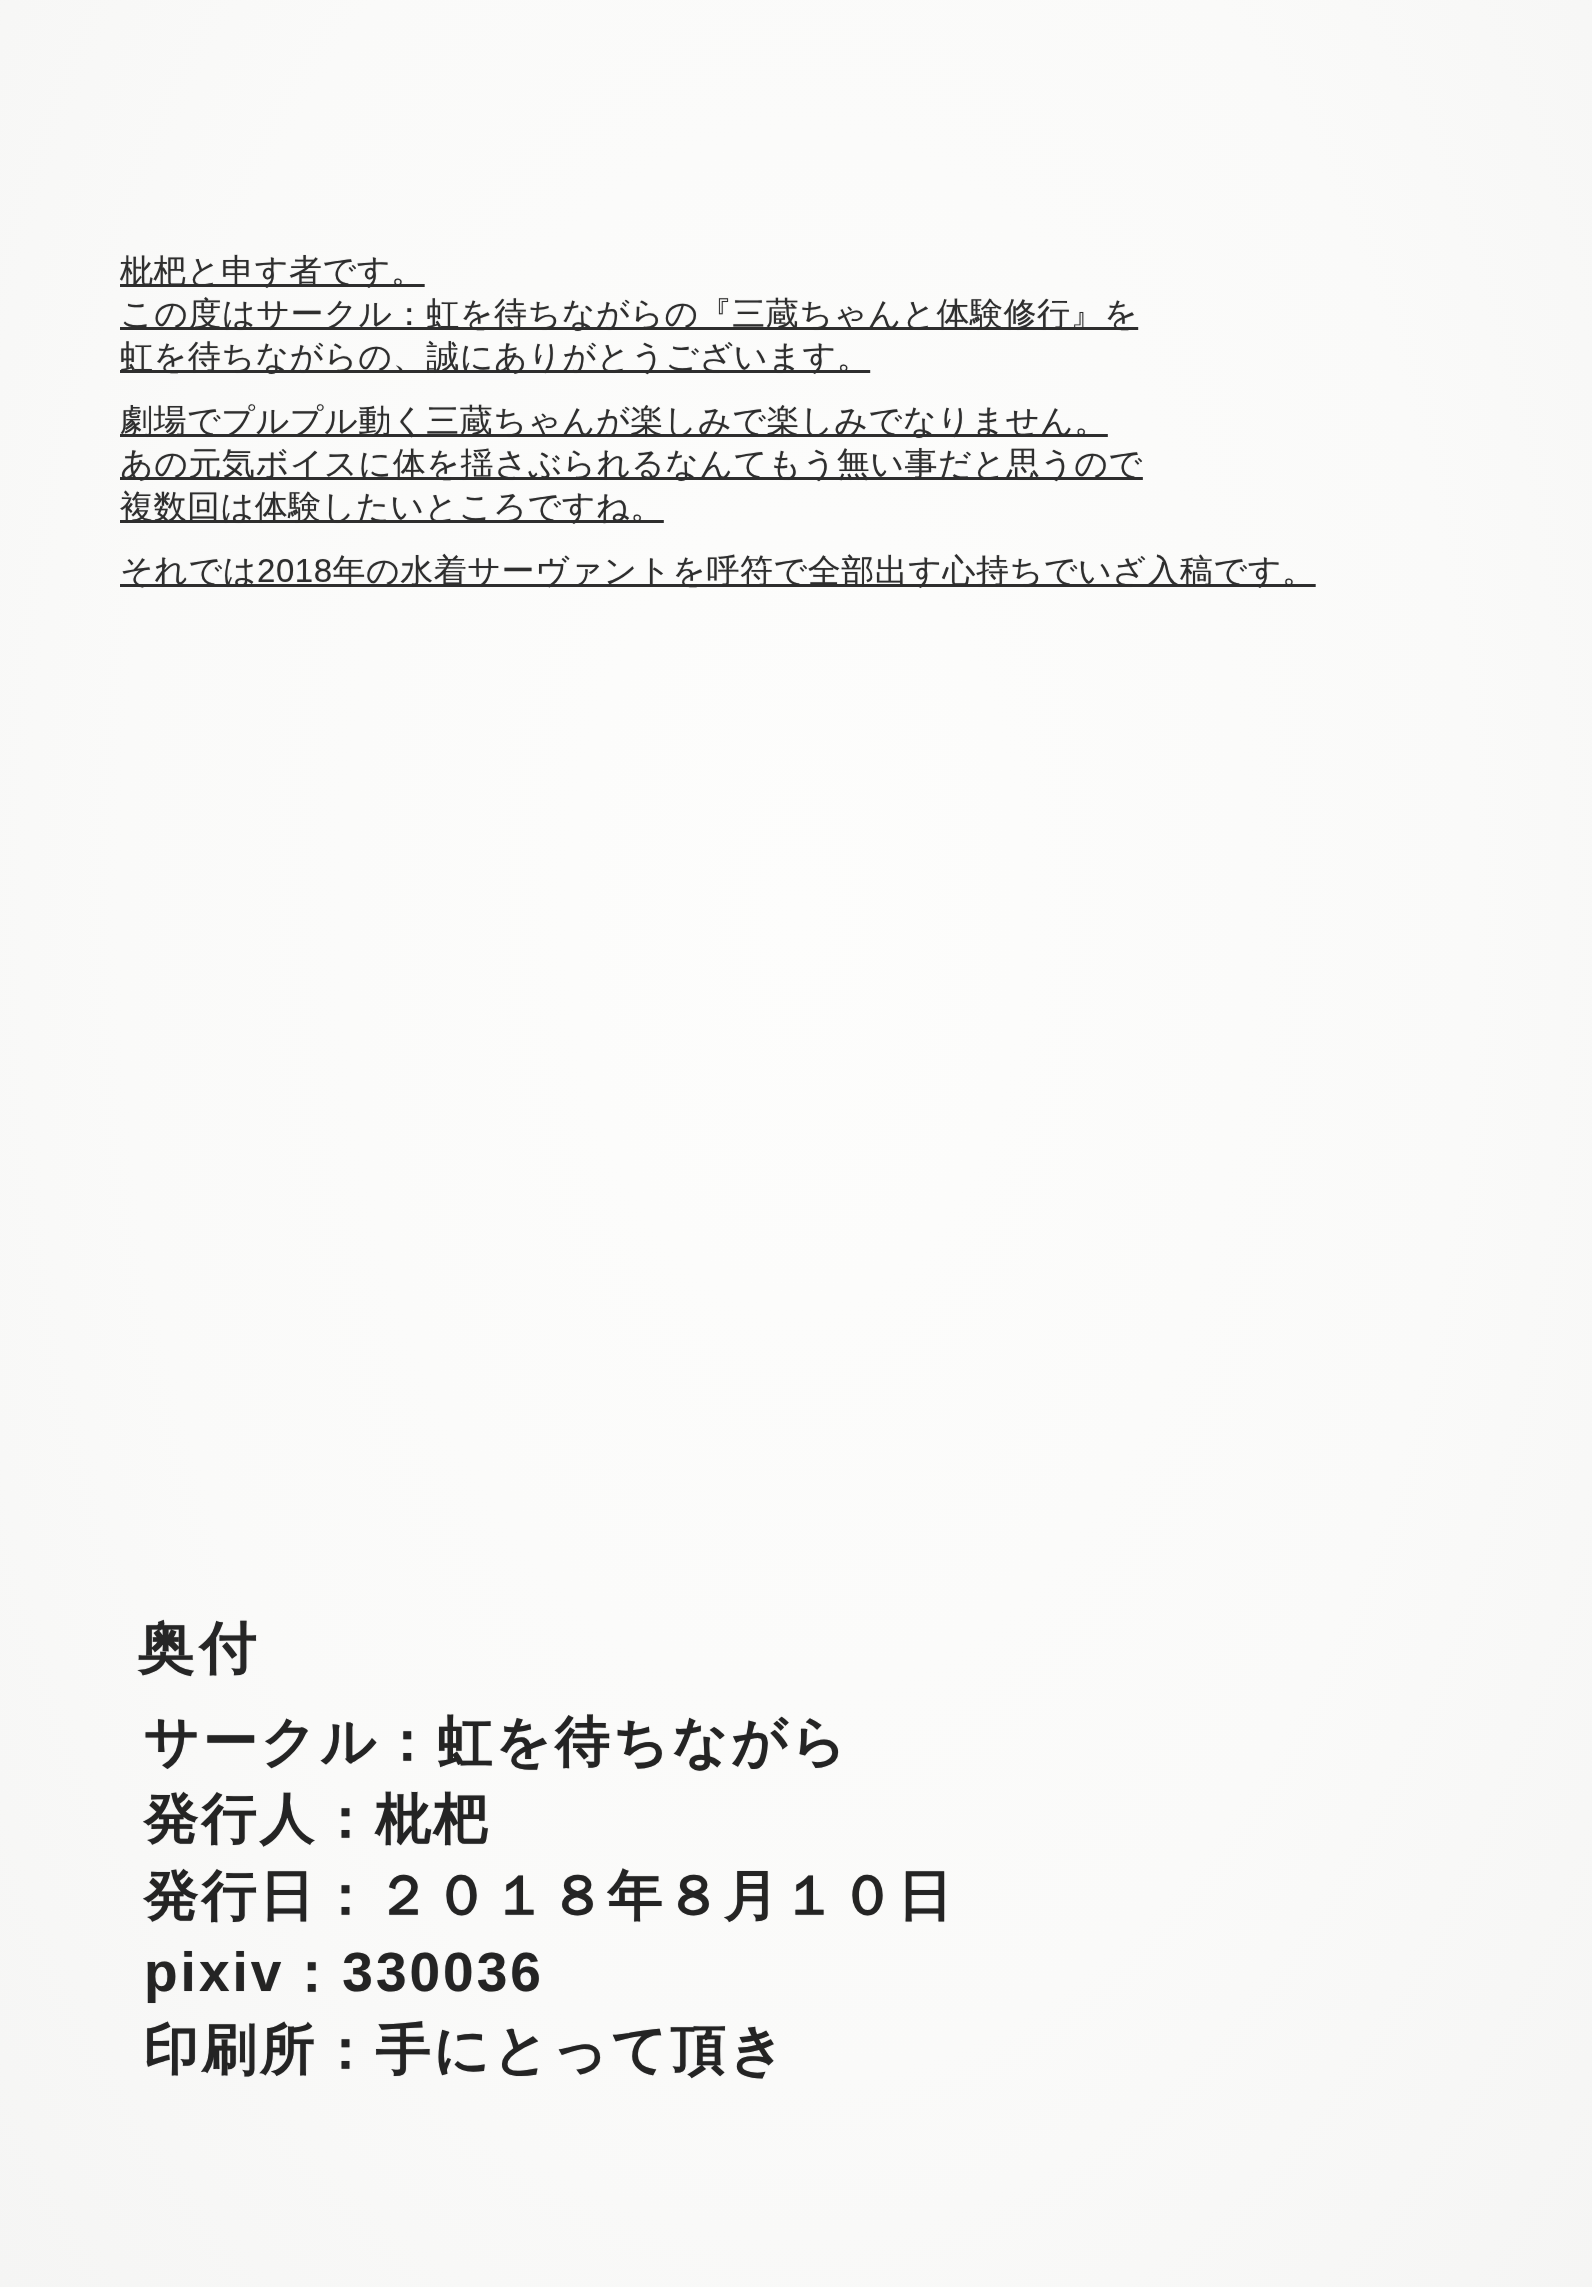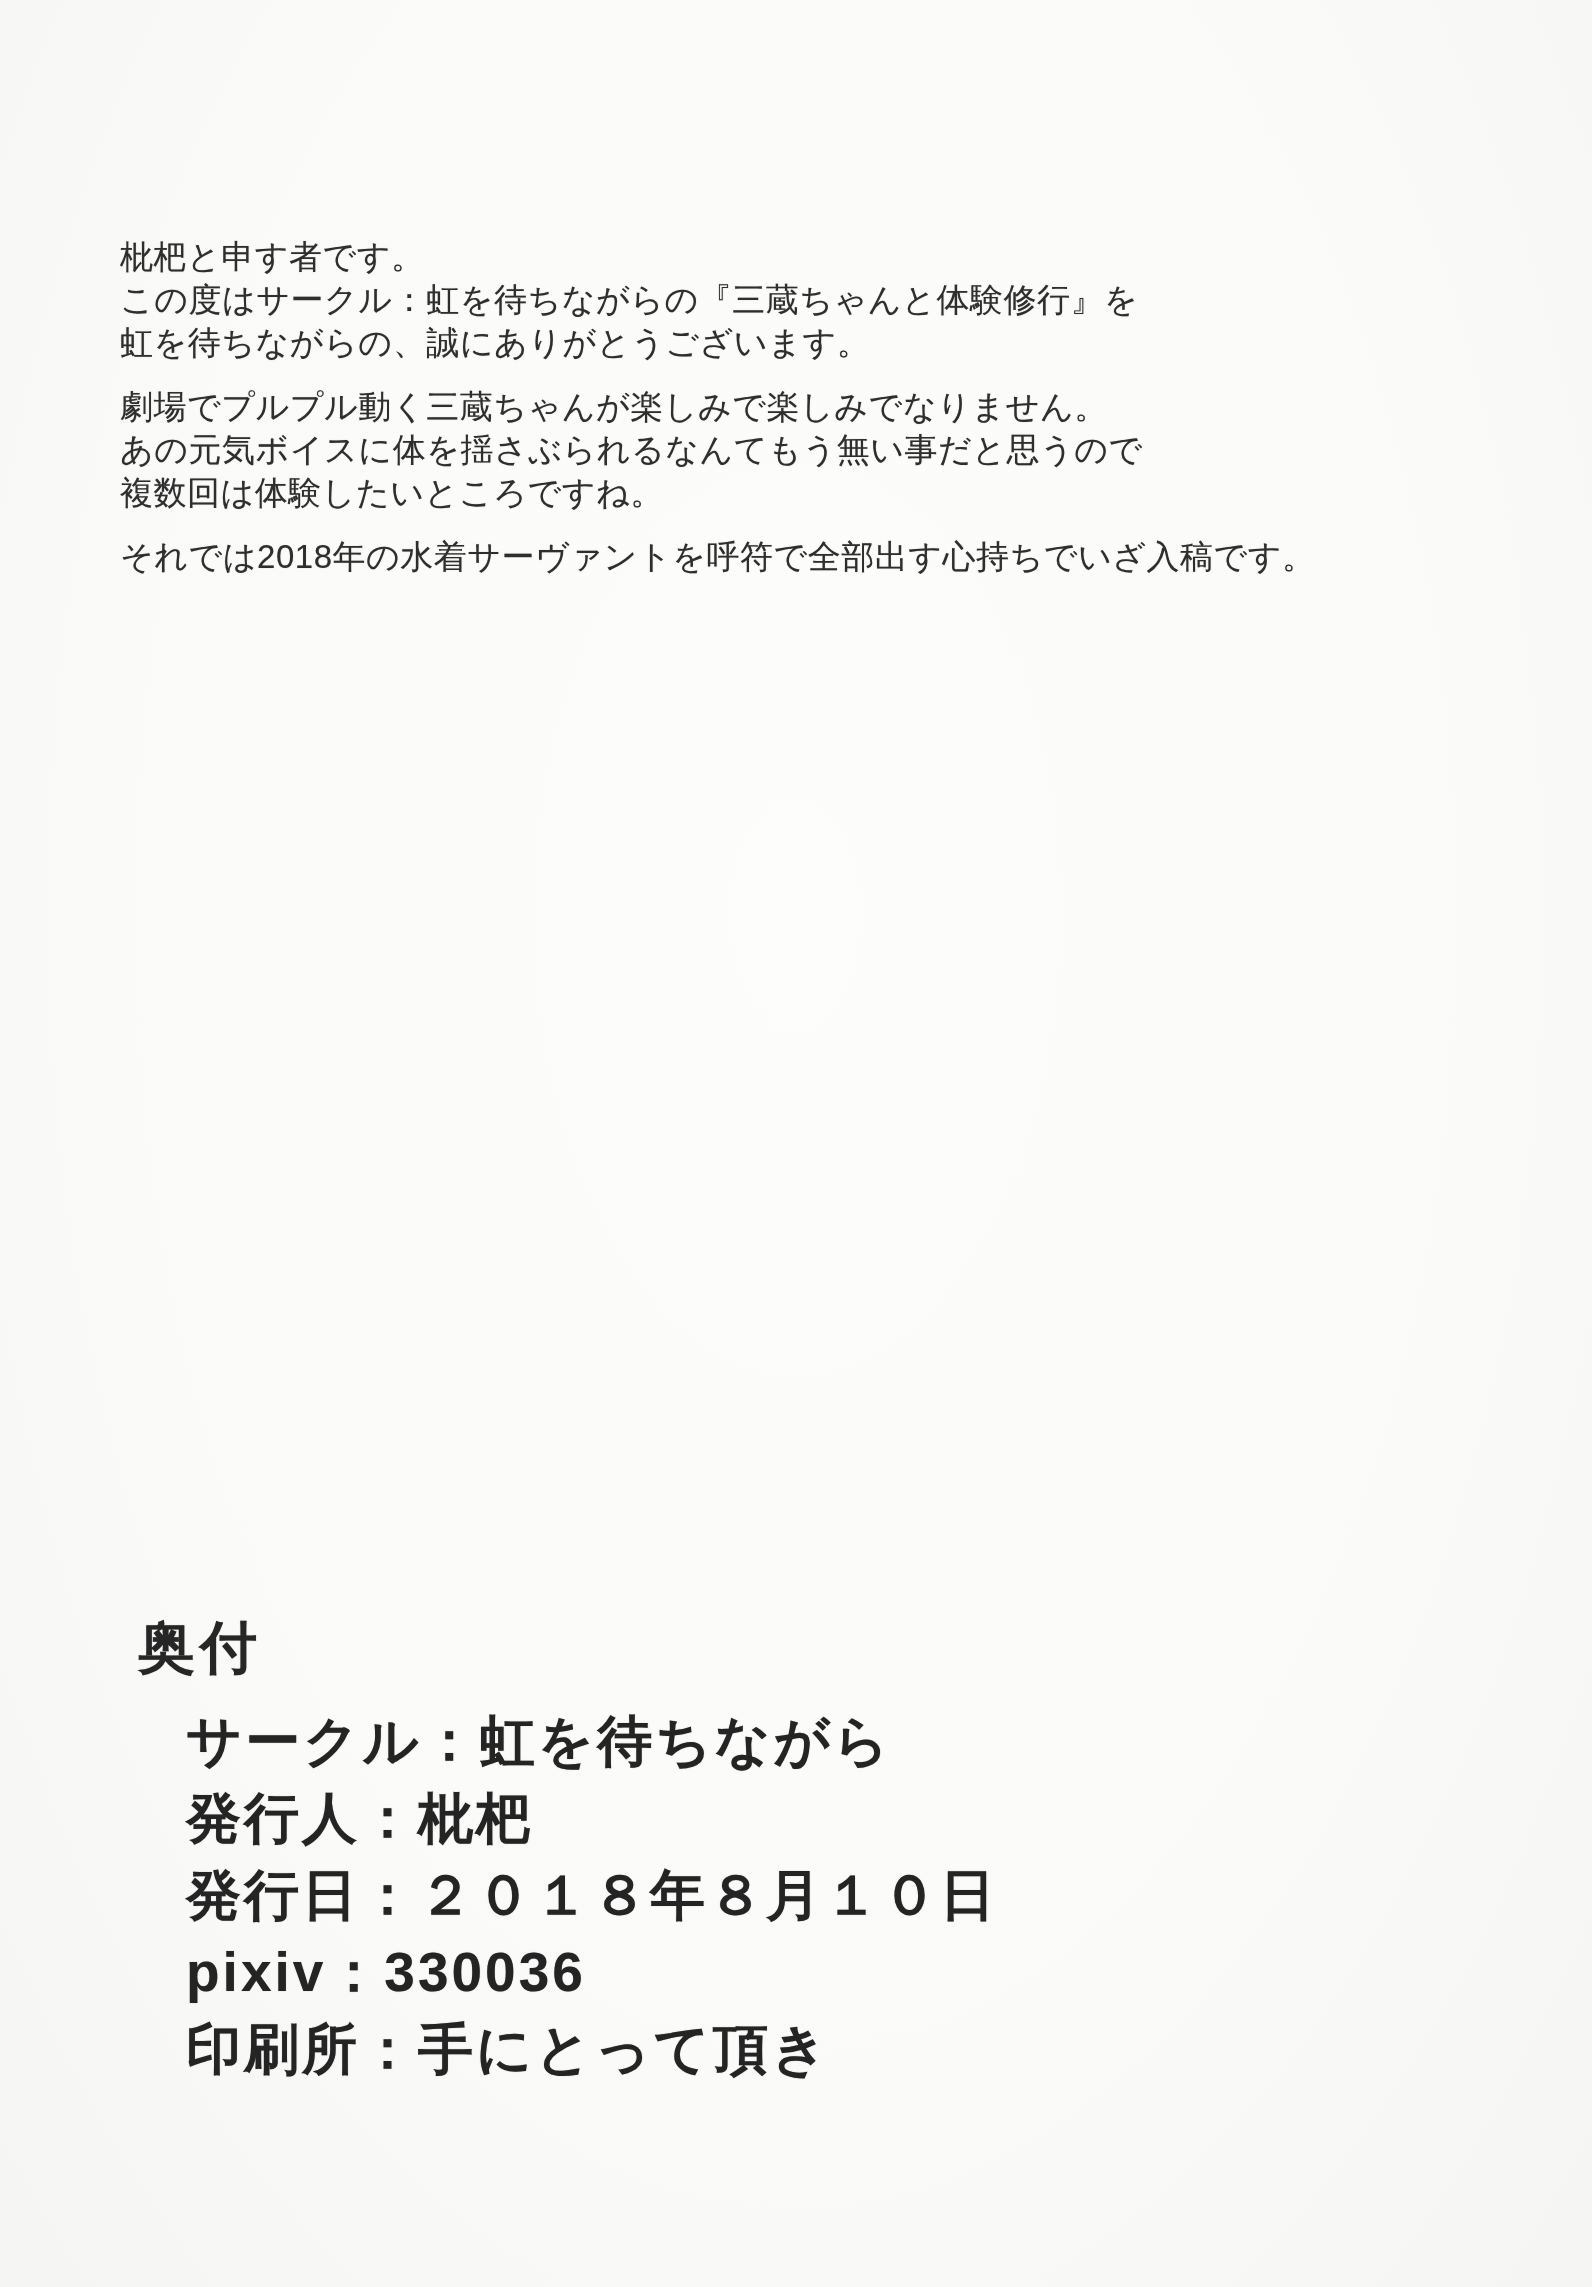--- a/index.html
+++ b/index.html
@@ -17,26 +17,27 @@
     width: 1592px;
     height: 2288px;
     background: radial-gradient(ellipse at 50% 40%, #fdfdfc 0%, #fafaf9 60%, #f5f5f4 100%);
     font-family: "Liberation Sans", "DejaVu Sans", sans-serif;
     color: #2a2a2a;
   }
   
   .afterword {
     position: absolute;
     left: 120px;
-    top: 235px;
+    top: 249px;
     font-size: 33px;
     line-height: 43px;
     letter-spacing: 0.5px;
     color: #2e2e2e;
     text-shadow: 0 0 1px rgba(30,30,30,0.35);
+    text-decoration: underline;
   }
   .para { margin: 0; padding: 0; }
   .para + .para { margin-top: 21px; }
   .line {
     display: block;
     height: 43px;
     white-space: pre;
   }
   
   .colophon-heading {
@@ -58,21 +59,20 @@
     line-height: 77px;
     font-weight: 600;
     letter-spacing: 3px;
     color: #242424;
     text-shadow: 0 0 1px rgba(20,20,20,0.4);
   }
   .colophon-line {
     display: block;
     height: 77px;
     white-space: pre;
-    margin-left: 42px;
   }
 </style>
 </head>
 <body>
 
 <div class="page">
 
   <div class="afterword">
     <p class="para">
       <span class="line">枇杷と申す者です。</span>

